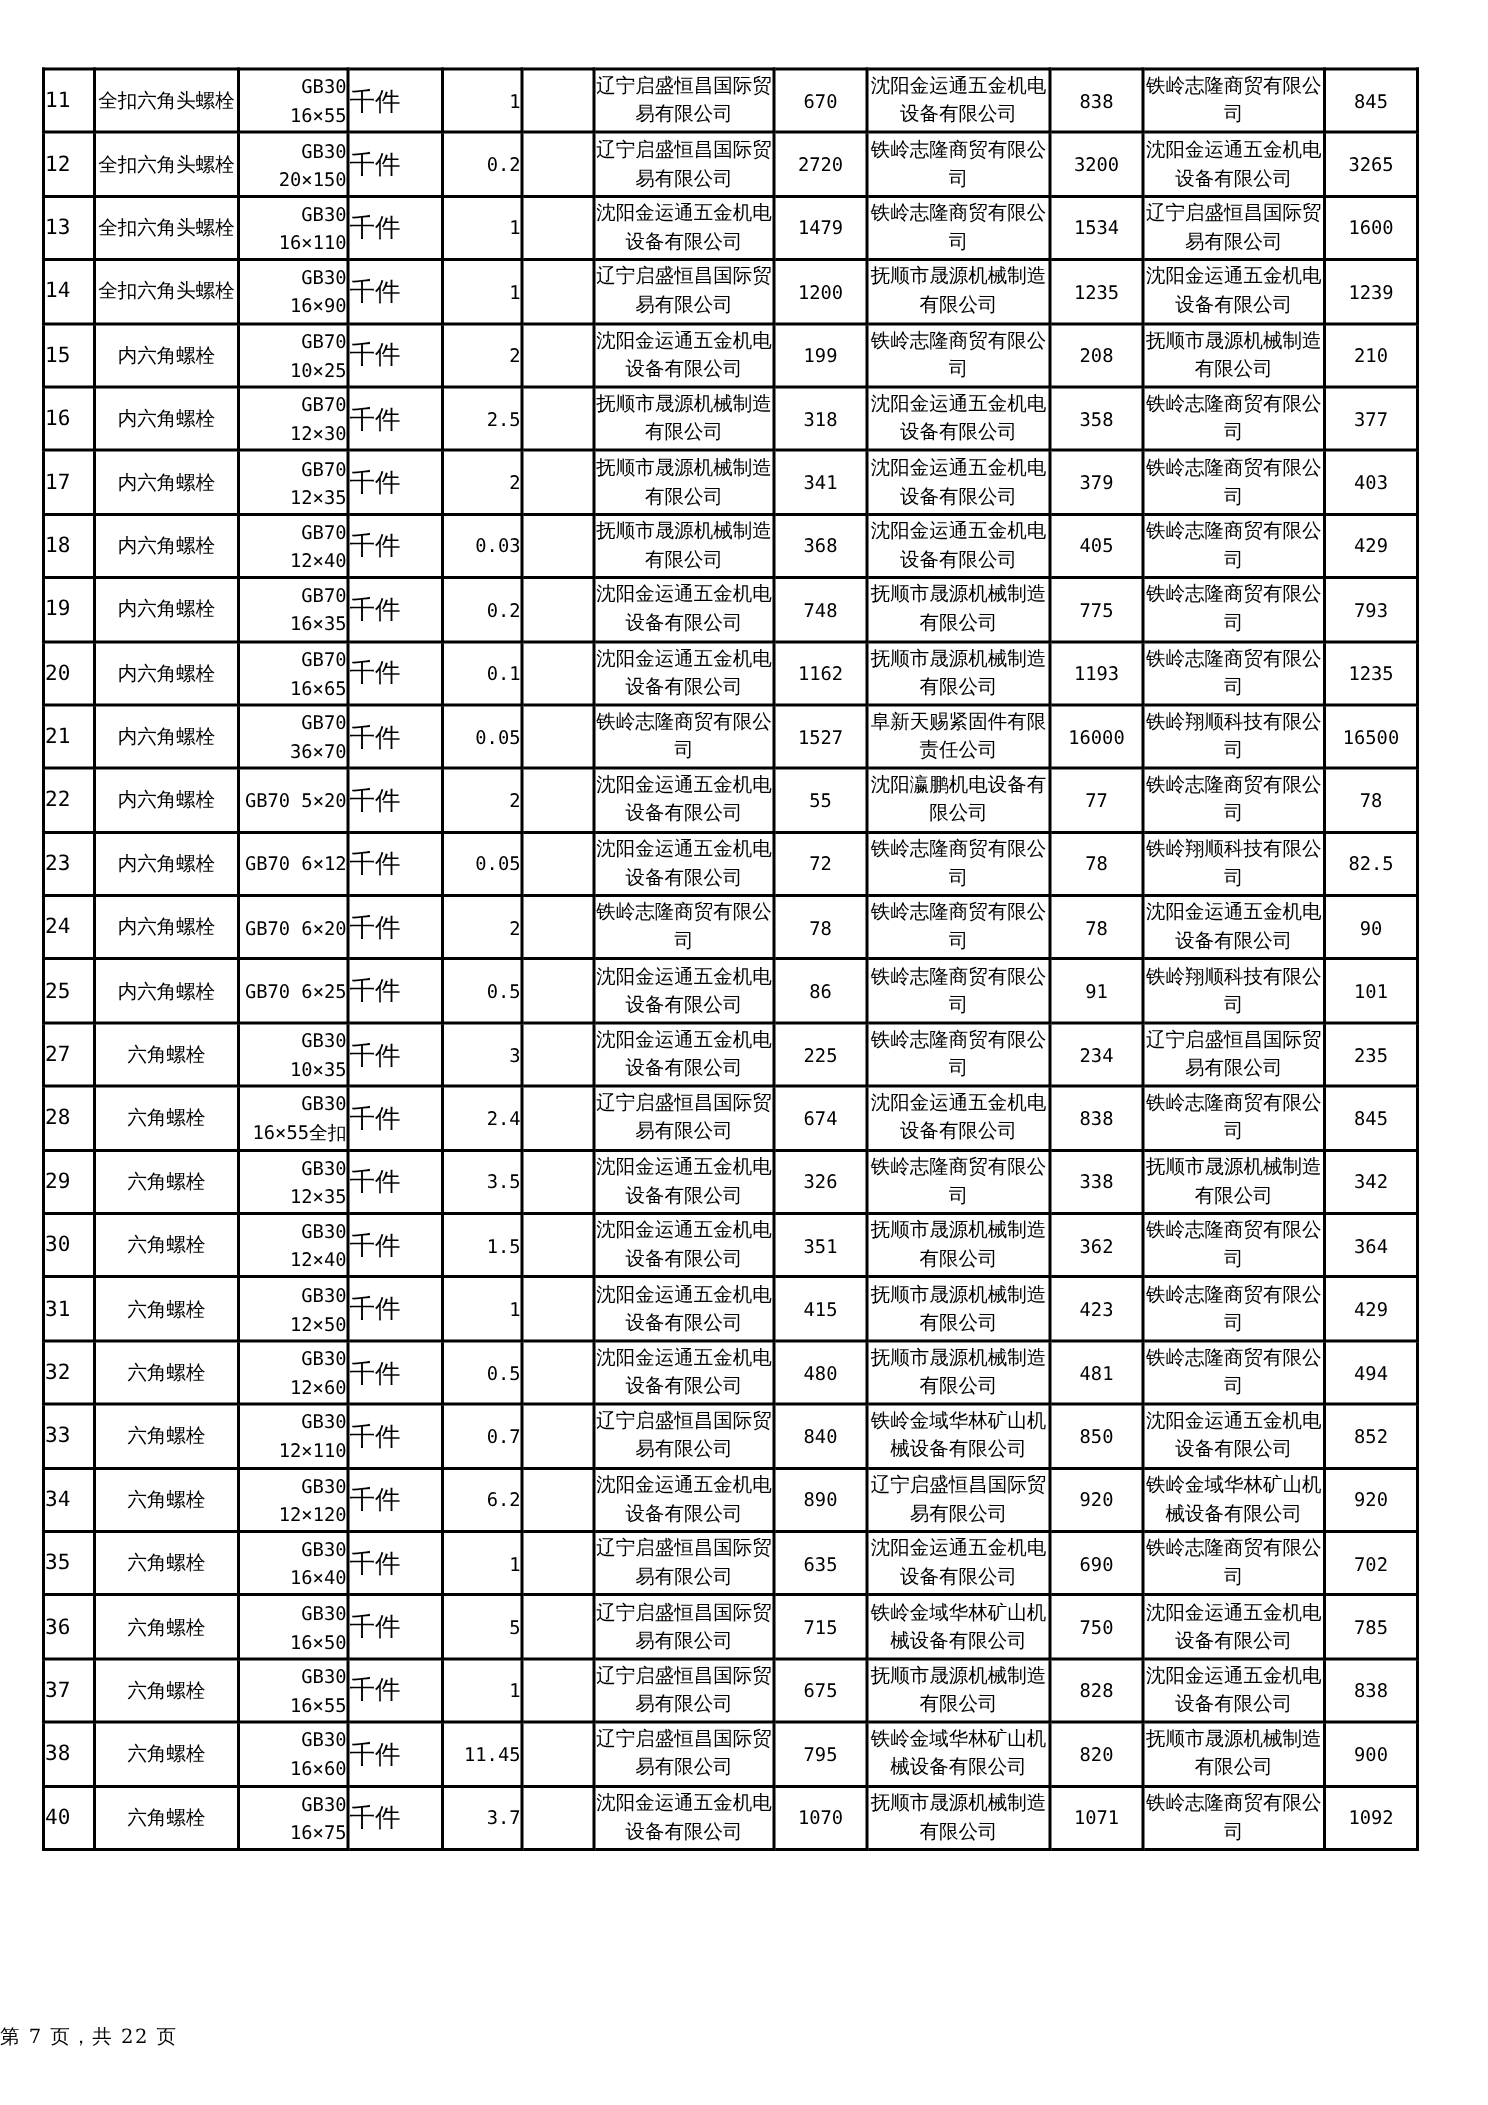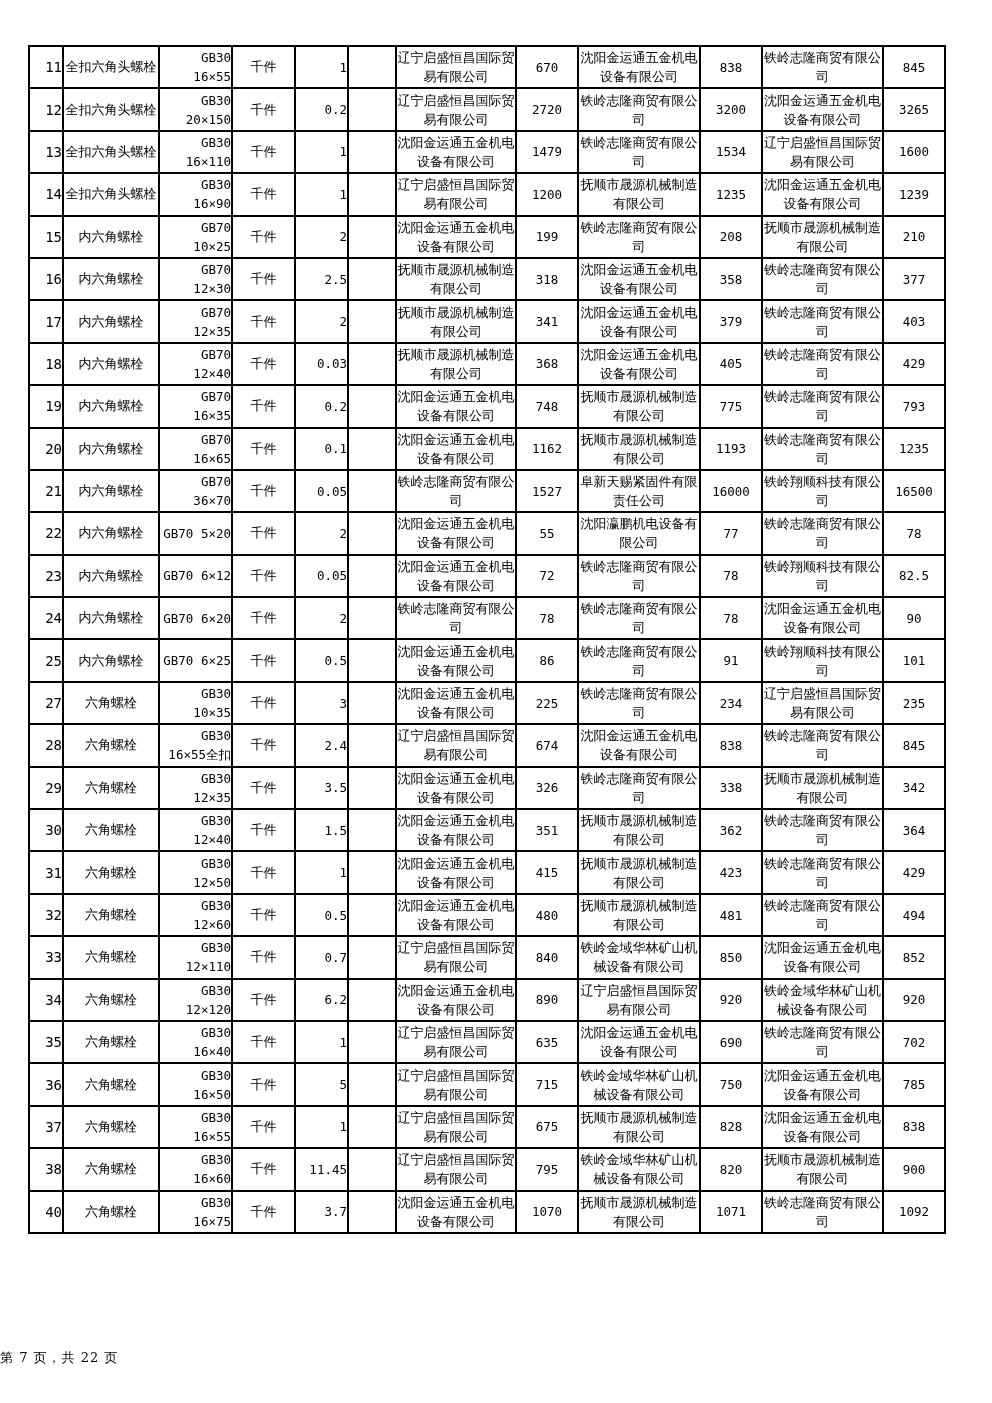--- a/index.html
+++ b/index.html
@@ -19,39 +19,39 @@
     table-layout: fixed;
   }
   table.price-table tr { height: 42.4px; }
   table.price-table td {
     border: 2px solid #000;
     padding: 0;
     vertical-align: middle;
     overflow: hidden;
   }
   .c-no {
-    text-align: right;
+    text-align: left;
     font-family: "DejaVu Sans Mono", "Liberation Mono", monospace;
     font-size: 14px;
   }
   .c-name {
     text-align: center;
     padding-left: 4px;
     font-size: 13px;
     white-space: nowrap;
   }
   .c-spec {
     text-align: right;
     padding-left: 3px;
     font-family: "DejaVu Sans Mono", "Liberation Mono", monospace;
     font-size: 12.5px;
     line-height: 19px;
     white-space: pre-line;
   }
-  .c-unit { text-align: center; font-size: 13px; }
+  .c-unit { font-size: 17px; }
   .c-qty {
     text-align: right;
     padding-right: 3px;
     font-family: "DejaVu Sans Mono", "Liberation Mono", monospace;
     font-size: 12.5px;
   }
   .c-blank { }
   .c-sup {
     text-align: center;
     font-size: 13px;

